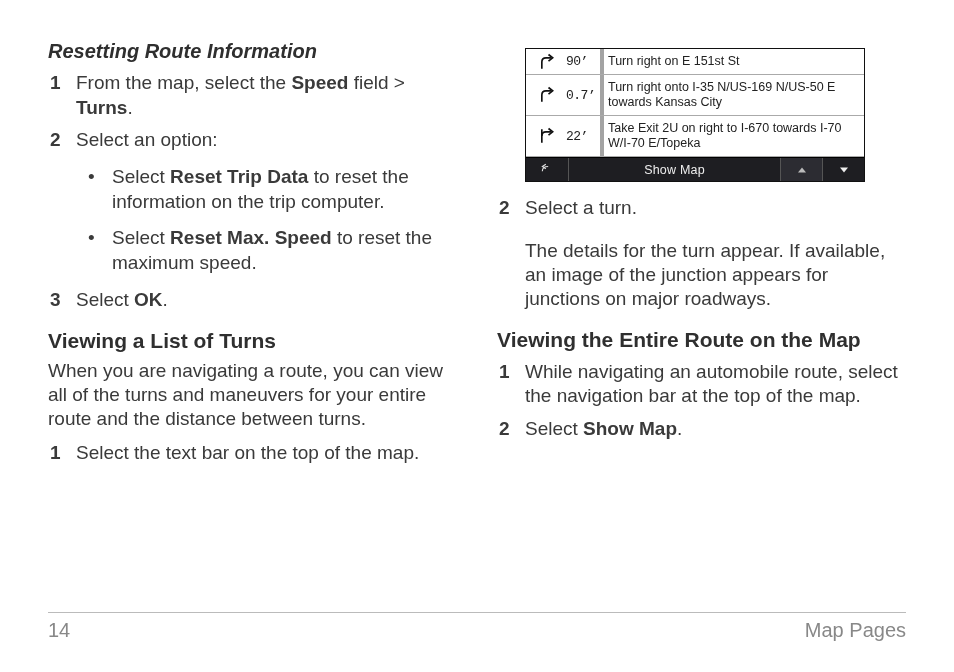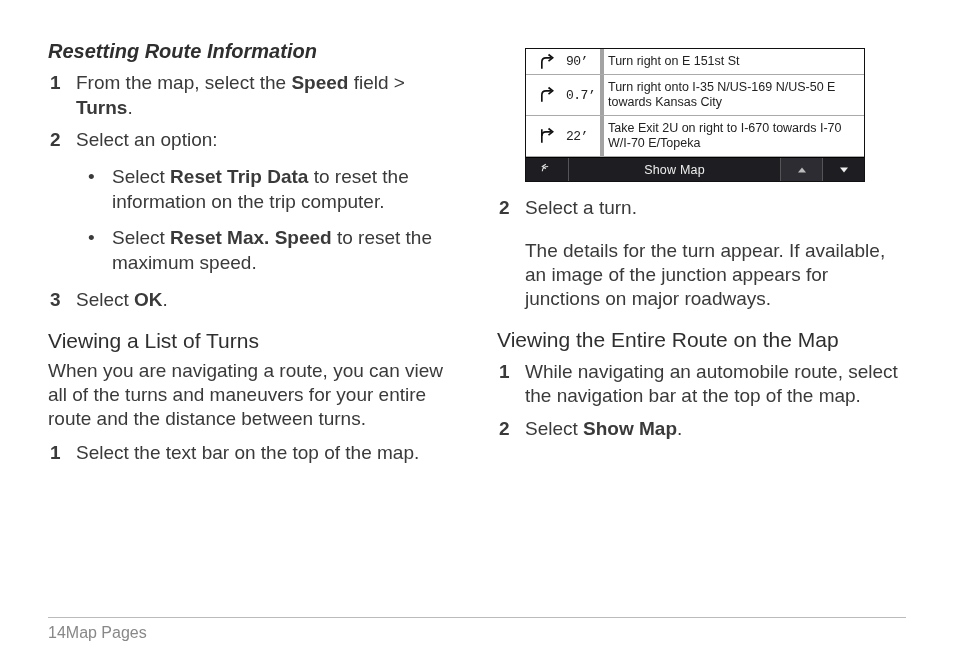--- a/index.html
+++ b/index.html
@@ -30,21 +30,21 @@
     min-width: 0;
   }
   h3.sub-italic {
     font-style: italic;
     font-weight: bold;
     color: #2f2f2f;
     font-size: 20px;
     margin: 12px 0 8px;
   }
   h3.sub {
-    font-weight: normal;
+    font-weight: bold;
     color: #2f2f2f;
     font-size: 21px;
     margin: 16px 0 6px;
   }
   p { margin: 4px 0 10px; line-height: 1.28; }
   ol.steps {
     list-style: none;
     padding: 0;
     margin: 0;
     counter-reset: step;
@@ -140,22 +140,23 @@
   .bar-down { width: 42px; }
 
   
   .footer {
     position: absolute;
     left: 48px;
     right: 48px;
     bottom: 30px;
     border-top: 1px solid #bbb;
     display: flex;
+    justify-content: space-between;
     padding-top: 6px;
-    font-size: 16px;
+    font-size: 20px;
     color: #888;
   }
 </style>
 </head>
 <body>
 
 <div class="page">
   <div class="columns">
 
     <div class="col">

